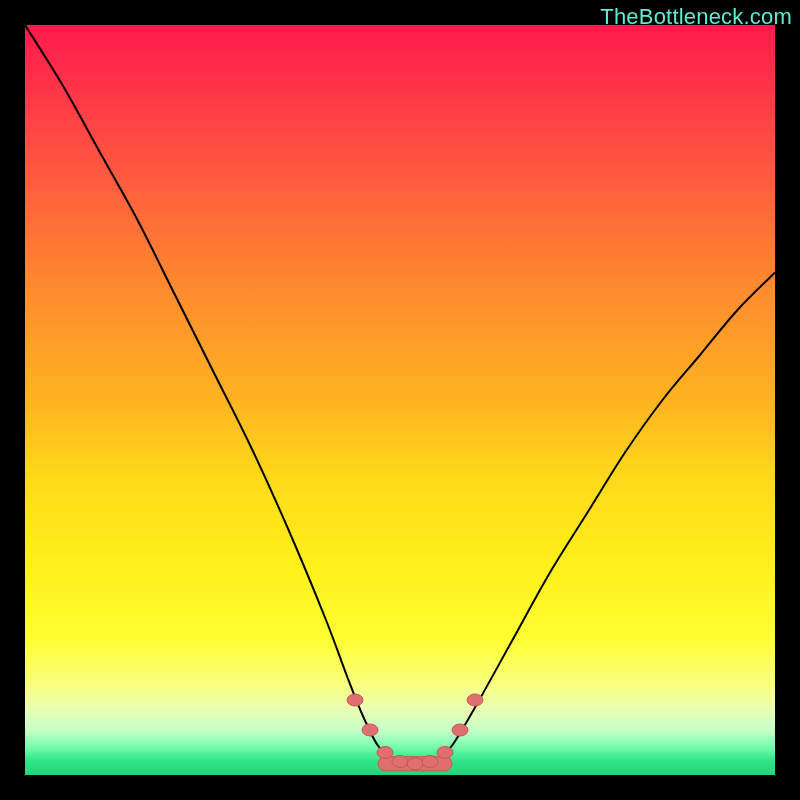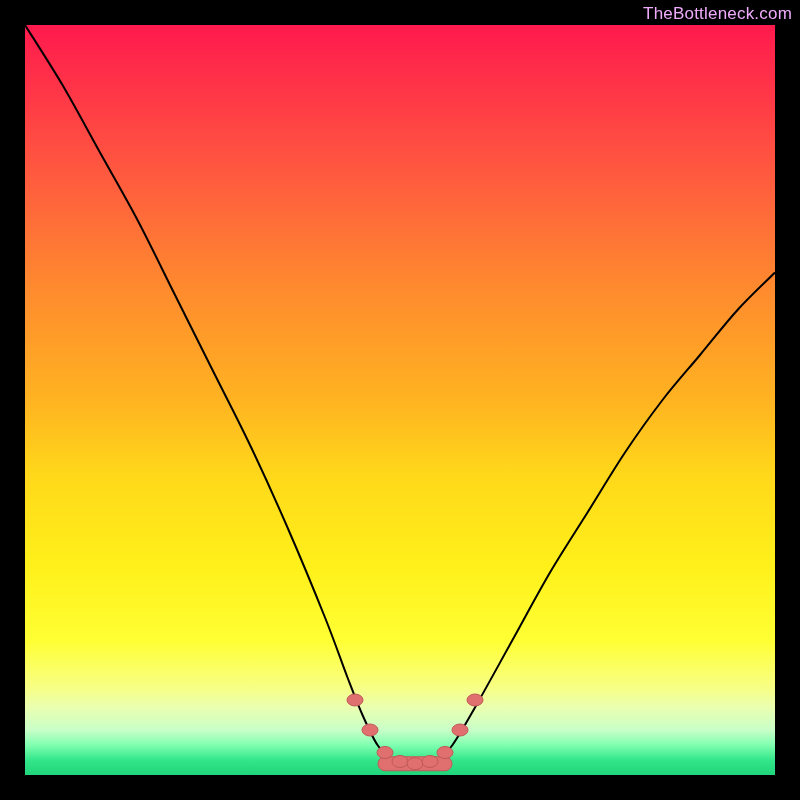--- a/index.html
+++ b/index.html
@@ -46,23 +46,23 @@
     );
   }
   svg.curve {
     position: absolute;
     inset: 0;
   }
   .watermark {
     position: absolute;
     top: 4px;
     right: 8px;
-    font-size: 17px;
+    font-size: 22px;
     font-weight: 500;
-    color: #f0abfc;
+    color: #5eead4;
     letter-spacing: 0.2px;
   }
 </style>
 </head>
 <body>
 
 <div class="frame">
 
   <div class="plot-area">
     <div class="gradient"></div>

